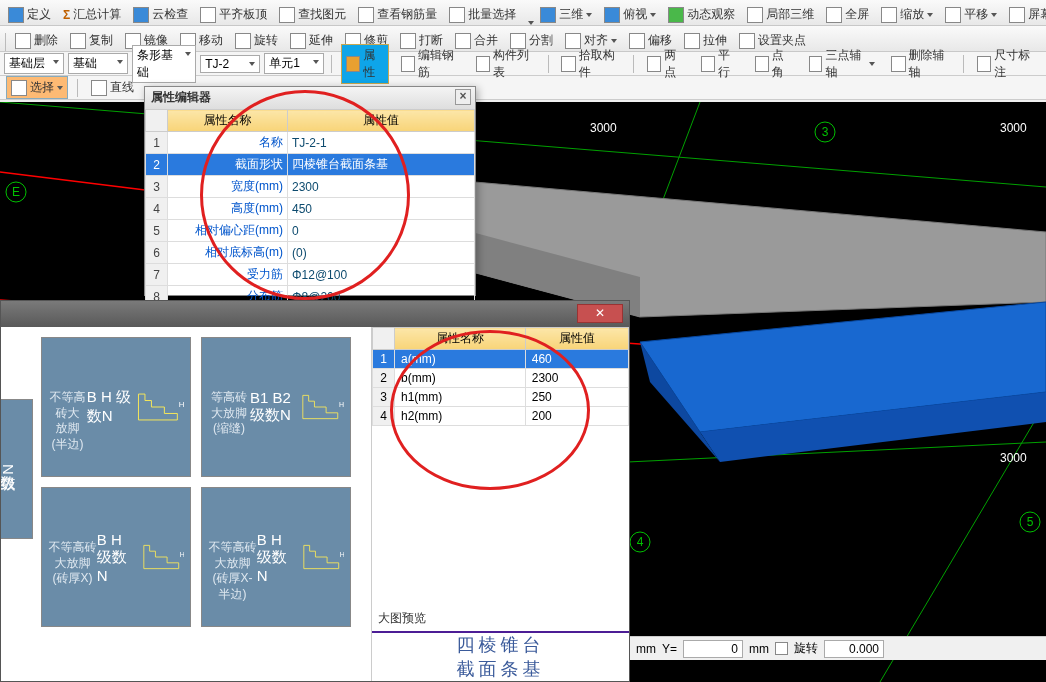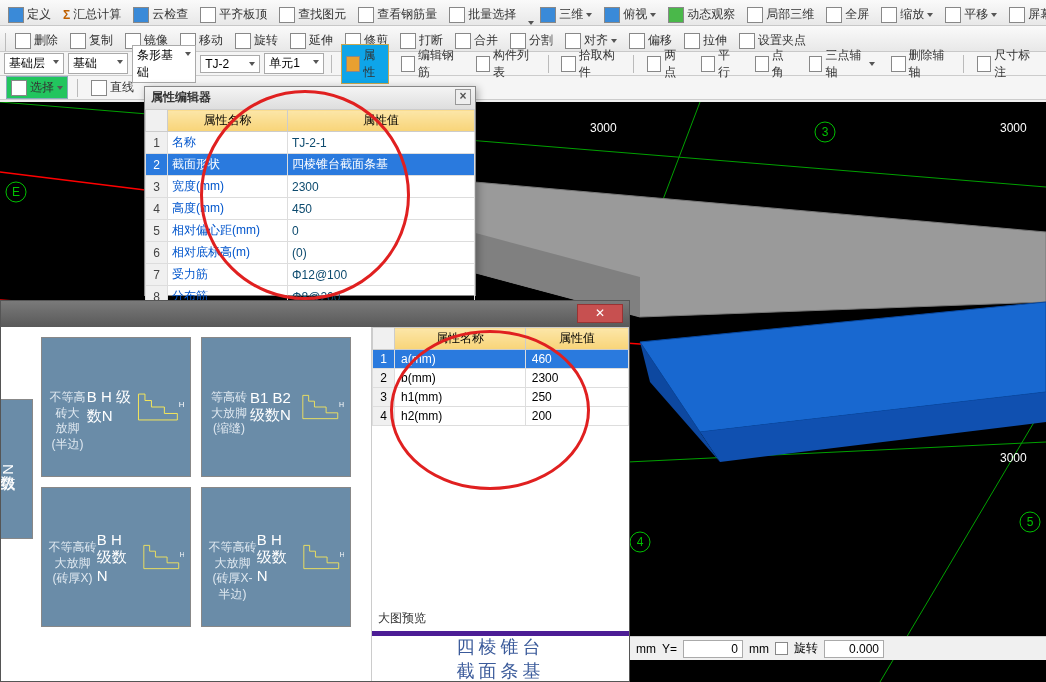--- a/index.html
+++ b/index.html
@@ -15,42 +15,42 @@
 .sel-row{height:24px;background:#f5f5f5;border-bottom:1px solid #ccc;display:flex;align-items:center;padding:0 4px;gap:4px;}
 .viewport{position:absolute;left:0;top:102px;width:1046px;height:580px;background:#000;overflow:hidden;}
 .vp-svg{position:absolute;left:0;top:0;}
 .prop-panel{position:absolute;left:144px;top:86px;width:332px;height:210px;background:#fff;border:1px solid #888;box-shadow:2px 2px 8px rgba(0,0,0,0.3);z-index:10;}
 .panel-title{height:22px;background:linear-gradient(#5a9de0,#3a7dc0);color:#fff;padding:2px 6px;font-weight:bold;position:relative;}
 .panel-close{position:absolute;right:4px;top:2px;width:16px;height:16px;border:1px solid #999;background:#eee;color:#555;text-align:center;line-height:13px;cursor:pointer;}
 .prop-table{width:100%;border-collapse:collapse;}
 .prop-table th{background:linear-gradient(#fce6a8,#f8d478);border:1px solid #ccc;padding:2px 4px;font-weight:normal;}
 .prop-table td{border:1px solid #ddd;padding:2px 4px;height:18px;}
 .prop-table .rownum{width:22px;text-align:center;background:#f0f0f0;color:#444;}
-.prop-table .pname{width:120px;color:#0055cc;}
+.prop-table .pname{width:120px;color:#0055cc;text-align:right;}
 .prop-table .pval{color:#0c4a6e;}
 .prop-table tr.sel td{background:#2a7ade;color:#fff;}
 .sec-dlg{position:absolute;left:0;top:300px;width:630px;height:382px;background:#fff;border:1px solid #555;z-index:20;}
 .sec-title{height:26px;background:linear-gradient(#7a7a7a,#595959);position:relative;}
 .sec-close{position:absolute;right:6px;top:3px;width:46px;height:19px;background:#c75050;color:#fff;text-align:center;line-height:17px;cursor:pointer;border:1px solid #933;}
 .sec-body{display:flex;height:calc(100% - 26px);}
 .sec-left{width:370px;background:#fff;padding:10px;overflow:hidden;position:relative;}
 .thumb-grid{display:flex;flex-wrap:wrap;gap:10px;}
 .thumb{width:150px;height:140px;background:#6a8ca8;border:1px solid #888;display:flex;flex-direction:row;align-items:center;padding:6px;}
 .thumb-title{color:#dfe8f0;text-align:center;line-height:1.3;height:34px;}
 .thumb-bh{color:#fff;font-size:15px;margin:4px 0;}
 .thumb-shape{width:80px;height:60px;position:relative;}
 .thumb-shape svg{width:100%;height:100%;}
 .sec-right{flex:1;border-left:1px solid #ccc;display:flex;flex-direction:column;}
 .sec-table{width:100%;border-collapse:collapse;}
 .sec-table th{background:linear-gradient(#fce6a8,#f8d478);border:1px solid #ccc;padding:2px 4px;font-weight:normal;}
 .sec-table td{border:1px solid #ddd;padding:2px 6px;height:18px;}
 .sec-table .rownum{width:22px;text-align:center;background:#f0f0f0;}
 .sec-table tr.sel td{background:#2a7ade;color:#fff;}
 .preview-label{margin-top:auto;padding:4px 6px;color:#333;}
-.preview-box{height:50px;background:#fff;border-top:5px solid #4c1d95;display:flex;align-items:center;justify-content:center;}
+.preview-box{height:50px;background:#fff;border-top:2px solid #4c1d95;display:flex;align-items:center;justify-content:center;}
 .preview-text{color:#3a5a9a;font-size:18px;font-family:SimSun;letter-spacing:4px;}
 .status-bar{position:absolute;left:630px;bottom:22px;height:24px;background:#f0f0f0;border-top:1px solid #ccc;display:flex;align-items:center;padding:0 6px;gap:6px;z-index:5;width:416px;}
 .stat-input{width:60px;border:1px solid #aaa;text-align:right;padding:1px 4px;background:#fff;}
 .red-circle{position:absolute;border:3px solid #e02020;border-radius:50%;pointer-events:none;z-index:30;}
 .checkbox{width:13px;height:13px;border:1px solid #888;background:#fff;display:inline-block;}
 .partial-thumb{position:absolute;left:-10px;}
 .ico-blue{background:#3a8ad8;}
 .ico-green{background:#4ab84a;}
 .ico-orange{background:#e8a030;}
 </style>
@@ -235,21 +235,21 @@
       <span>删除辅轴</span>
     </span>
   <span class="tb-sep"></span>
   <span class="tb-item">
       <span class="tb-ico"></span>
       <span>尺寸标注</span>
     </span>
 </div>
 
 <div class="sel-row">
-  <span class="tb-item" style="border:1px solid #8ab;background:#22c55e">
+  <span class="tb-item" style="border:1px solid #8ab;background:#fdba74">
       <span class="tb-ico"></span>
       <span>选择</span>
       <span class="tb-drop"></span>
     </span>
   <span class="tb-sep"></span>
   <span class="tb-item">
       <span class="tb-ico"></span>
       <span>直线</span>
     </span>
 </div>

